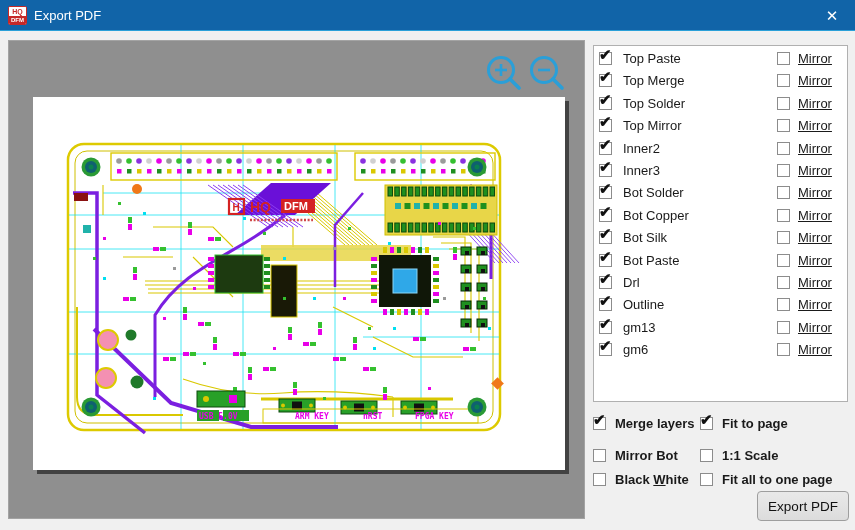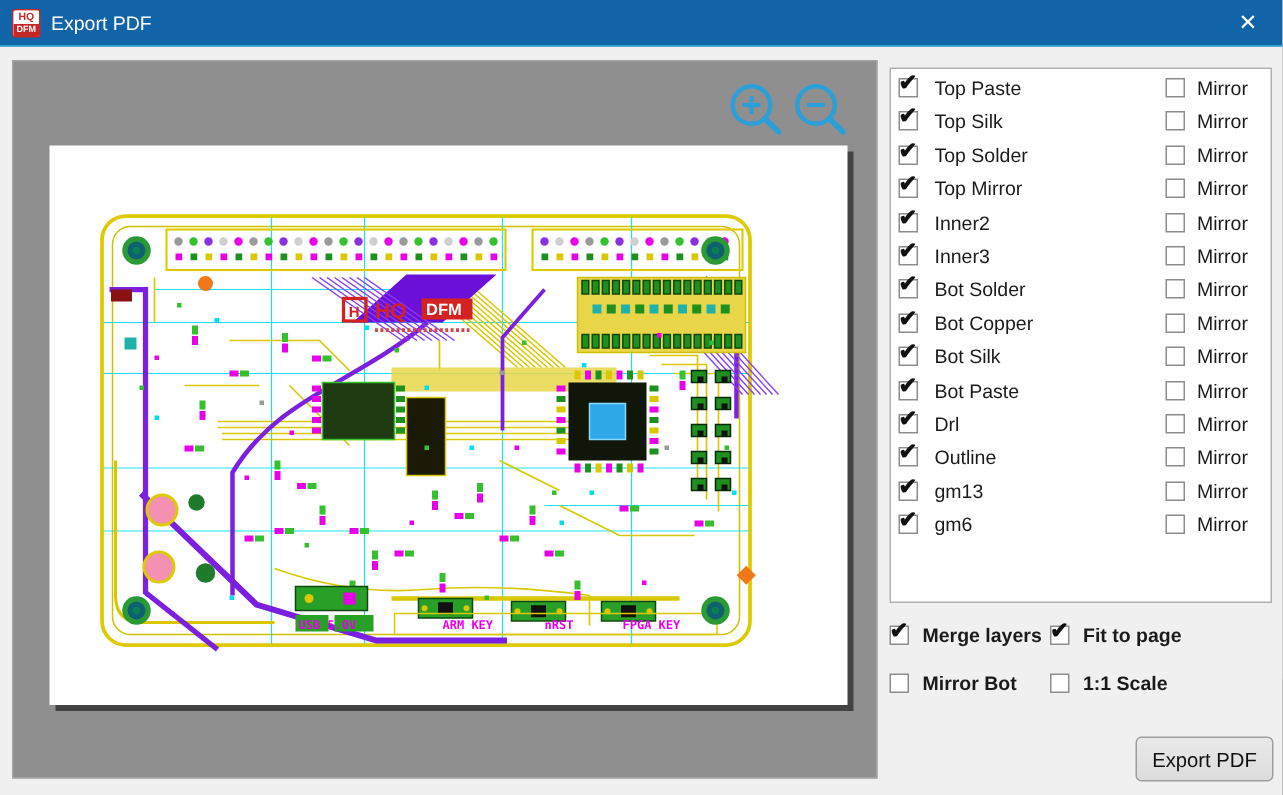--- a/index.html
+++ b/index.html
@@ -31,21 +31,21 @@
   
   .layer-list { position:absolute; left:593px; top:45px; width:255px; height:357px;
     background:#ffffff; border:1px solid #b0b0b0; padding-top:2px; overflow:hidden; }
   .layer-row { position:relative; height:22.4px;padding-left:33px; }
   .checkbox { position:absolute; width:13px; height:13px; background:#fff; border:1px solid #8c8c8c; }
   .checkbox.checked::after { content:"✔"; position:absolute; left:-1px; top:-7px;
     font-size:15px; font-weight:bold; color:#111; }
   .layer-row .cb-layer  { left:5px; top:4px; }
   .layer-row .layer-name { position:absolute; left:29px; top:3px; }
   .layer-row .cb-mirror { left:183px; top:4px; }
-  .layer-row .mirror-label { position:absolute; left:204px; top:3px; }
+  .layer-row .mirror-label { position:absolute; left:204px; top:3px;text-decoration:underline; }
 
   
   .opts { position:absolute; left:591px; top:414px; width:258px; height:84px;font-weight:bold; }
   .opt-row { position:absolute; left:0; width:258px; height:20px; }
   .opt-row .cb-left  { left:2px; top:3px; }
   .opt-row .lbl-left { position:absolute; left:24px; top:2px; }
   .opt-row .cb-right { left:109px; top:3px; }
   .opt-row .lbl-right{ position:absolute; left:131px; top:2px; }
   .mn { text-decoration:underline; }
 
@@ -533,21 +533,21 @@
   <div class="layer-list">
     <div class="layer-row">
       <span class="checkbox cb-layer checked"></span>
       <span class="layer-name">Top Paste</span>
       <span class="checkbox cb-mirror"></span>
       <span class="mirror-label">Mirror</span>
     </div>
 
     <div class="layer-row">
       <span class="checkbox cb-layer checked"></span>
-      <span class="layer-name">Top Silk</span>
+      <span class="layer-name">Top Merge</span>
       <span class="checkbox cb-mirror"></span>
       <span class="mirror-label">Mirror</span>
     </div>
 
     <div class="layer-row">
       <span class="checkbox cb-layer checked"></span>
       <span class="layer-name">Top Solder</span>
       <span class="checkbox cb-mirror"></span>
       <span class="mirror-label">Mirror</span>
     </div>
@@ -636,16 +636,22 @@
       <span class="lbl-left">Merge layers</span>
       <span class="checkbox cb-right checked"></span>
       <span class="lbl-right">Fit to page</span>
     </div>
     <div class="opt-row" style="top:32px;">
       <span class="checkbox cb-left"></span>
       <span class="lbl-left">Mirror Bot</span>
       <span class="checkbox cb-right"></span>
       <span class="lbl-right">1:1 Scale</span>
     </div>
+    <div class="opt-row" style="top:56px;">
+      <span class="checkbox cb-left"></span>
+      <span class="lbl-left"><span>Black </span><span class="mn">W</span><span>hite</span></span>
+      <span class="checkbox cb-right"></span>
+      <span class="lbl-right">Fit all to one page</span>
+    </div>
   </div>
 
   <button class="export-btn">Export PDF</button>
 </div>
 
 </body></html>

